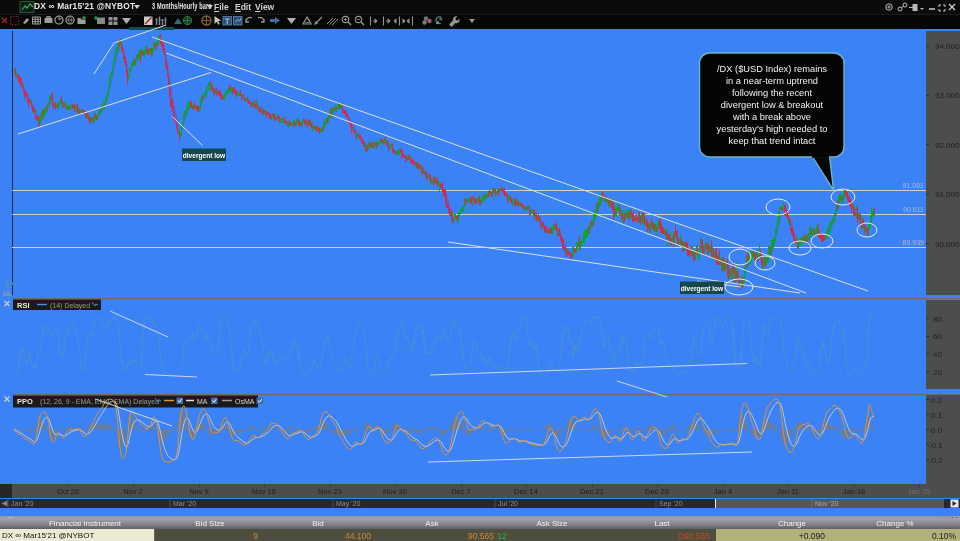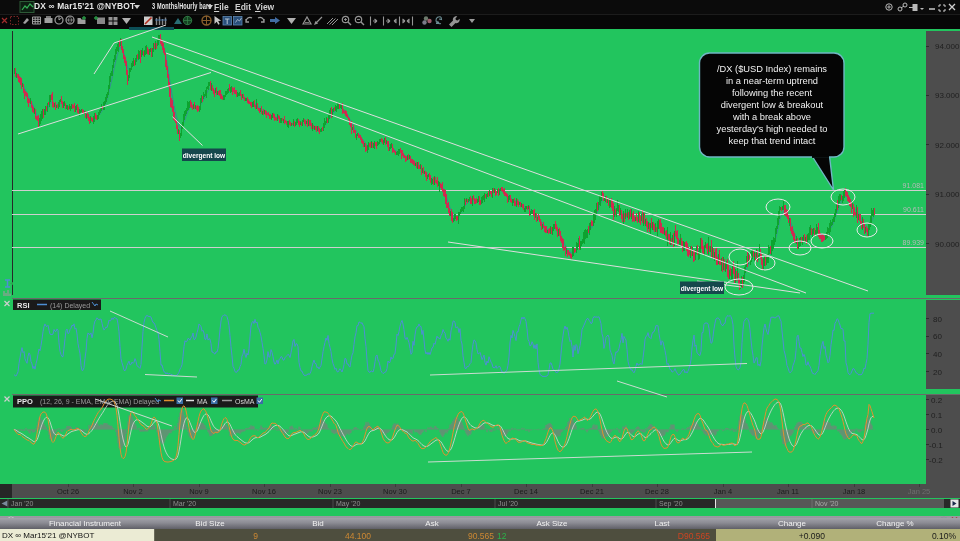--- a/index.html
+++ b/index.html
@@ -1,17 +1,17 @@
 <!DOCTYPE html>
 <html><head><meta charset="utf-8">
 <style>
 *{margin:0;padding:0;box-sizing:border-box}
 html,body{width:960px;height:541px;background:#000;overflow:hidden}
 body{font-family:"Liberation Sans",sans-serif;position:relative}
-#app{position:absolute;left:0;top:0;width:960px;height:541px;background:#22c55e}
+#app{position:absolute;left:0;top:0;width:960px;height:541px;background:#3b82f6}
 .abs{position:absolute}
 #titlebar{left:0;top:0;width:960px;height:14px;background:#0b0b0b}
 #titlebar .t{position:absolute;top:1px;font-size:9px;font-weight:bold;color:#e8e8e8;letter-spacing:0.2px;display:inline-block;white-space:nowrap}
 #titlebar u{text-decoration:underline}
 #titlebar .m{position:absolute;top:1.5px;font-size:8.5px;color:#cfcfcf;font-weight:bold}
 #toolbar{left:0;top:14px;width:960px;height:15px;background:#070707;border-top:1px solid #1c1c1c}
 #quote-title{left:0;top:516px;width:960px;height:18px;background:linear-gradient(#9a9aa2,#84848c);color:#fff}
 #quote-head{left:0;top:517.5px;width:960px;height:11.5px;background:linear-gradient(#a3a3ab 0%,#8b8b93 45%,#5f5f67 100%)}
 #quote-head span{position:absolute;top:1.5px;font-size:8px;color:#f2f2f2;transform:translateX(-50%);white-space:nowrap}
 #quote-row{left:0;top:529px;width:960px;height:12px;background:#4e4e3e}

